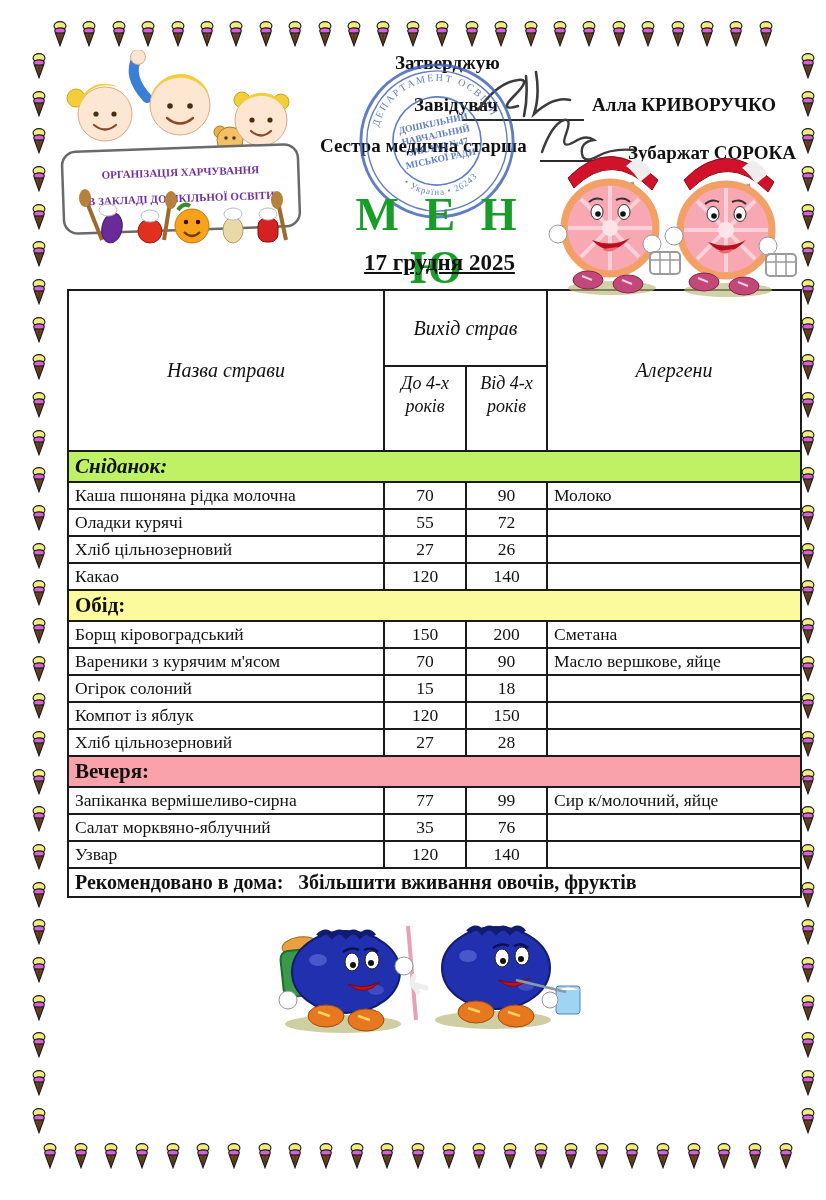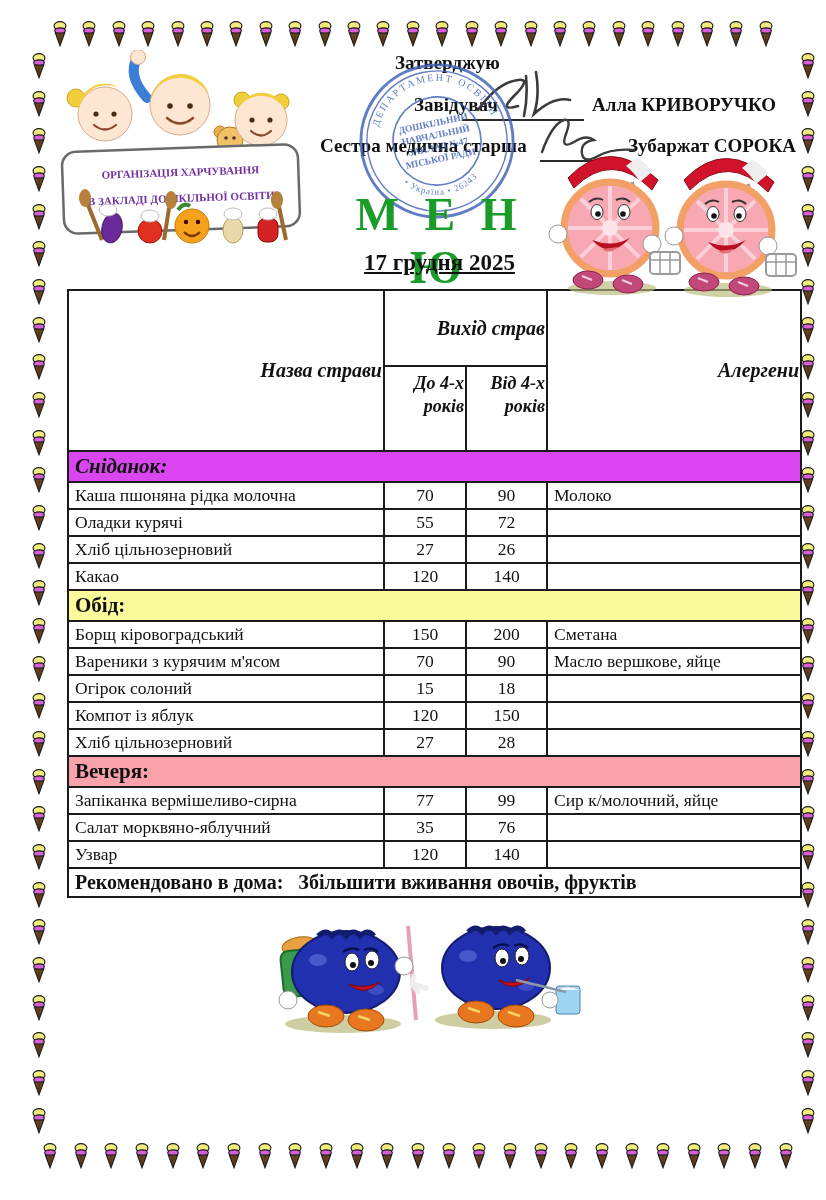--- a/index.html
+++ b/index.html
@@ -16,21 +16,21 @@
   .appr{font-weight:bold;font-size:19px;white-space:nowrap;}
   .sigline{position:absolute;border-bottom:2px solid #2b2b2b;height:24px;}
 
   
   .menu-title{font-weight:bold;font-size:46px;letter-spacing:7px;text-align:center;}
   .menu-date{font-weight:bold;font-size:23px;text-align:center;text-decoration:underline;}
 
   
   table.menu{border-collapse:collapse;table-layout:fixed;width:733px;background:#fff;}
   table.menu td{border:2px solid #1b1b1b;overflow:hidden;}
-  .hdr{font-weight:bold;font-style:italic;font-size:20px;text-align:right;vertical-align:middle;}
+  .hdr{font-weight:normal;font-style:italic;font-size:20px;text-align:center;vertical-align:middle;}
   .hdr-top{vertical-align:middle;}
   .sub{vertical-align:top;padding-top:5px;font-size:18px;line-height:1.25;}
   .section-td{font-weight:bold;font-size:21px;padding:2px 6px;}
   .dish{font-size:17.5px;padding:1px 6px;}
   .num{text-align:center;font-size:17.5px;}
   .footer-td{font-weight:bold;font-size:20px;padding:2px 6px;white-space:pre-wrap;}
 
   .stamp{opacity:.82;pointer-events:none;}
 </style>
 </head>
@@ -754,21 +754,21 @@
     <rect x="208" y="168" width="20" height="24" rx="8" fill="#d42222" stroke="#8a0a0a"></rect>
     <ellipse cx="218" cy="164" rx="9" ry="6" fill="#fff" stroke="#bbb"></ellipse>
   </svg>
 
   <div class="abs appr" style="left:395px;top:52px;">Затверджую</div>
   <div class="abs appr" style="left:414px;top:94px;">Завідувач</div>
   <div class="sigline" style="left:462px;top:95px;width:122px;"></div>
   <div class="abs appr" style="left:320px;top:135px;">Сестра медична старша</div>
   <div class="abs appr" style="left:592px;top:94px;">Алла КРИВОРУЧКО</div>
   <div class="sigline" style="left:540px;top:136px;width:85px;"></div>
-  <div class="abs appr" style="left:628px;top:135px;">Зубаржат СОРОКА</div>
+  <div class="abs appr" style="left:628px;top:142px;">Зубаржат СОРОКА</div>
 
   <svg class="abs" style="left:460px;top:68px;" width="130" height="60" viewBox="0 0 130 60">
     <path d="M18,42 q20,-28 40,-30 q14,-2 -4,16 q-16,16 4,10 M66,8 q2,22 -2,40 M76,4 q4,24 -2,42 q20,-18 36,-14" stroke="#3b3b3b" stroke-width="2.6" fill="none" stroke-linecap="round"></path>
   </svg>
   <svg class="abs" style="left:530px;top:112px;" width="110" height="52" viewBox="0 0 110 52">
     <path d="M12,40 q10,-28 22,-32 q8,-2 2,14 q-6,16 8,8 q12,-8 20,-2 q-14,2 -12,14 q2,10 16,2 q14,-8 36,-6" stroke="#3b3b3b" stroke-width="2.4" fill="none" stroke-linecap="round"></path>
   </svg>
 
   <svg class="abs stamp" style="left:352px;top:56px;" width="170" height="170" viewBox="0 0 170 170">
     <g stroke="#3f62b5" fill="none" transform="rotate(-12 85 85)">
@@ -845,21 +845,21 @@
       <tr style="height:76px">
         <td class="hdr" rowspan="2">Назва страви</td>
         <td class="hdr hdr-top" colspan="2">Вихід страв</td>
         <td class="hdr" rowspan="2">Алергени</td>
       </tr>
       <tr style="height:85px">
         <td class="hdr sub">До 4-х років</td>
         <td class="hdr sub">Від 4-х років</td>
       </tr>
     <tr style="height: 29px;">
-          <td class="section-td" colspan="4" style="background: #d946ef; font-style: italic;">Сніданок:</td>
+          <td class="section-td" colspan="4" style="background: #bef264; font-style: italic;">Сніданок:</td>
         </tr>
         <tr style="height: 27px;">
           <td class="dish">Каша  пшоняна рідка молочна</td>
           <td class="num">70</td>
           <td class="num">90</td>
           <td class="dish">Молоко</td>
         </tr>
         <tr style="height: 27px;">
           <td class="dish">Оладки курячі</td>
           <td class="num">55</td>

